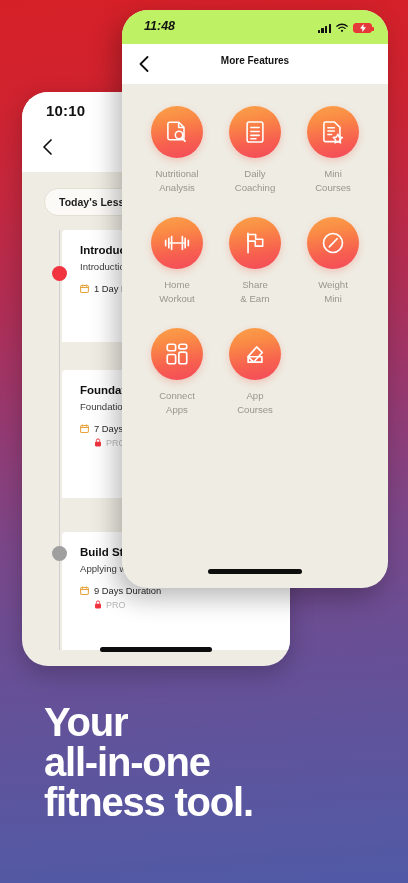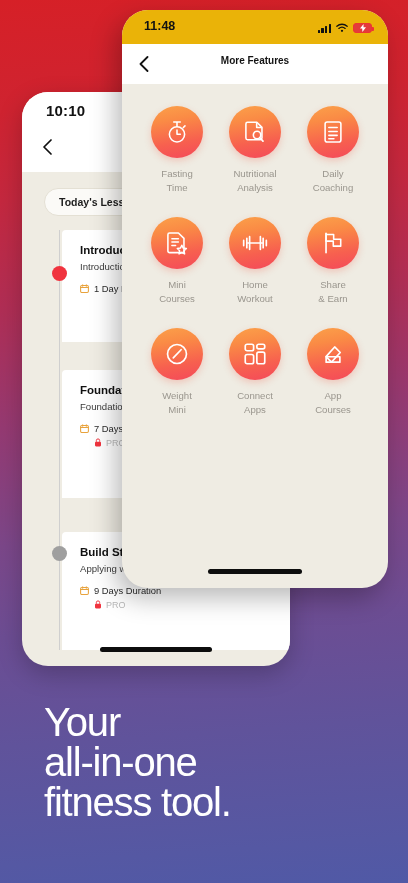--- a/index.html
+++ b/index.html
@@ -77,21 +77,21 @@
     width:112px; height:5px; background:#0d0d0d; border-radius:3px;
   }
 
   
   .phone-front{
     position:absolute; left:122px; top:10px; width:266px; height:578px;
     background:#efece3; border-radius:26px; overflow:hidden;
     box-shadow:-6px 10px 26px rgba(0,0,0,.28);
   }
   .pf-statusbar{
-    height:34px; background:#eab308; position:relative;
+    height:34px; background:#bef264; position:relative;font-style:italic;
   }
   .pf-time{
     position:absolute; left:22px; top:9px; font-size:12.5px; font-weight:700; color:#121212;
   }
   .pf-status-icons{
     position:absolute; right:16px; top:9px; display:flex; align-items:center; gap:5px;
   }
   .bars{ display:flex; align-items:flex-end; gap:1.5px; height:9px;}
   .bars i{ display:block; width:2.2px; background:#111; border-radius:.5px;}
   .bars i:nth-child(1){height:3px}
@@ -128,21 +128,21 @@
     white-space:pre-line;
   }
   .pf-home{
     position:absolute; bottom:14px; left:50%; transform:translateX(-50%);
     width:94px; height:5px; background:#0d0d0d; border-radius:3px;
   }
 
   
   .headline{
     position:absolute; left:44px; top:702px; width:340px;
-    color:#fff; font-weight:400; font-size:40px; line-height:1.0;
+    color:#fff; font-weight:700; font-size:40px; line-height:1.0;
     letter-spacing:-1.2px; white-space:pre-line;
   }
 </style>
 </head>
 <body>
 
 <div class="phone-back">
   <div class="pb-statusbar">
     <div class="pb-time">10:10</div>
   </div>
@@ -259,32 +259,20 @@
     <span class="pf-chev">
       <svg width="12" height="16" viewBox="0 0 12 16">
           <path d="M9.5 1L2.5 8l7 7" fill="none" stroke="#111" stroke-width="1.8" stroke-linecap="round" stroke-linejoin="round"></path>
         </svg>
     </span>
     <div class="pf-title">More Features</div>
   </div>
 
   <div class="pf-grid">
 
-    <div class="tile">
-      <span class="tile-ic">
-        <svg width="26" height="26" viewBox="0 0 28 28">
-            <circle cx="14" cy="16.5" r="8.2" fill="none" stroke="#fff" stroke-width="1.7"></circle>
-            <path d="M14 16.5V12M14 16.5h3.6" stroke="#fff" stroke-width="1.7" stroke-linecap="round"></path>
-            <path d="M10.5 3.2h7M14 3.2v4.6" stroke="#fff" stroke-width="1.7" stroke-linecap="round"></path>
-            <path d="M20.8 9.2l1.8-1.8" stroke="#fff" stroke-width="1.7" stroke-linecap="round"></path>
-          </svg>
-      </span>
-      <span class="tile-lb">Fasting
-Time</span>
-    </div>
 
     <div class="tile">
       <span class="tile-ic">
         <svg width="26" height="26" viewBox="0 0 28 28">
             <path d="M6 3.5h10l5.5 5.5v11.5a1.8 1.8 0 01-1.8 1.8H6a1.8 1.8 0 01-1.8-1.8V5.3A1.8 1.8 0 016 3.5z" fill="none" stroke="#fff" stroke-width="1.7" stroke-linejoin="round"></path>
             <path d="M15.8 3.6v5.6h5.5" fill="none" stroke="#fff" stroke-width="1.7" stroke-linejoin="round"></path>
             <circle cx="16.2" cy="17.2" r="4" fill="none" stroke="#fff" stroke-width="1.7"></circle>
             <path d="M19.2 20.2l3.4 3.6" stroke="#fff" stroke-width="1.9" stroke-linecap="round"></path>
           </svg>
       </span>

